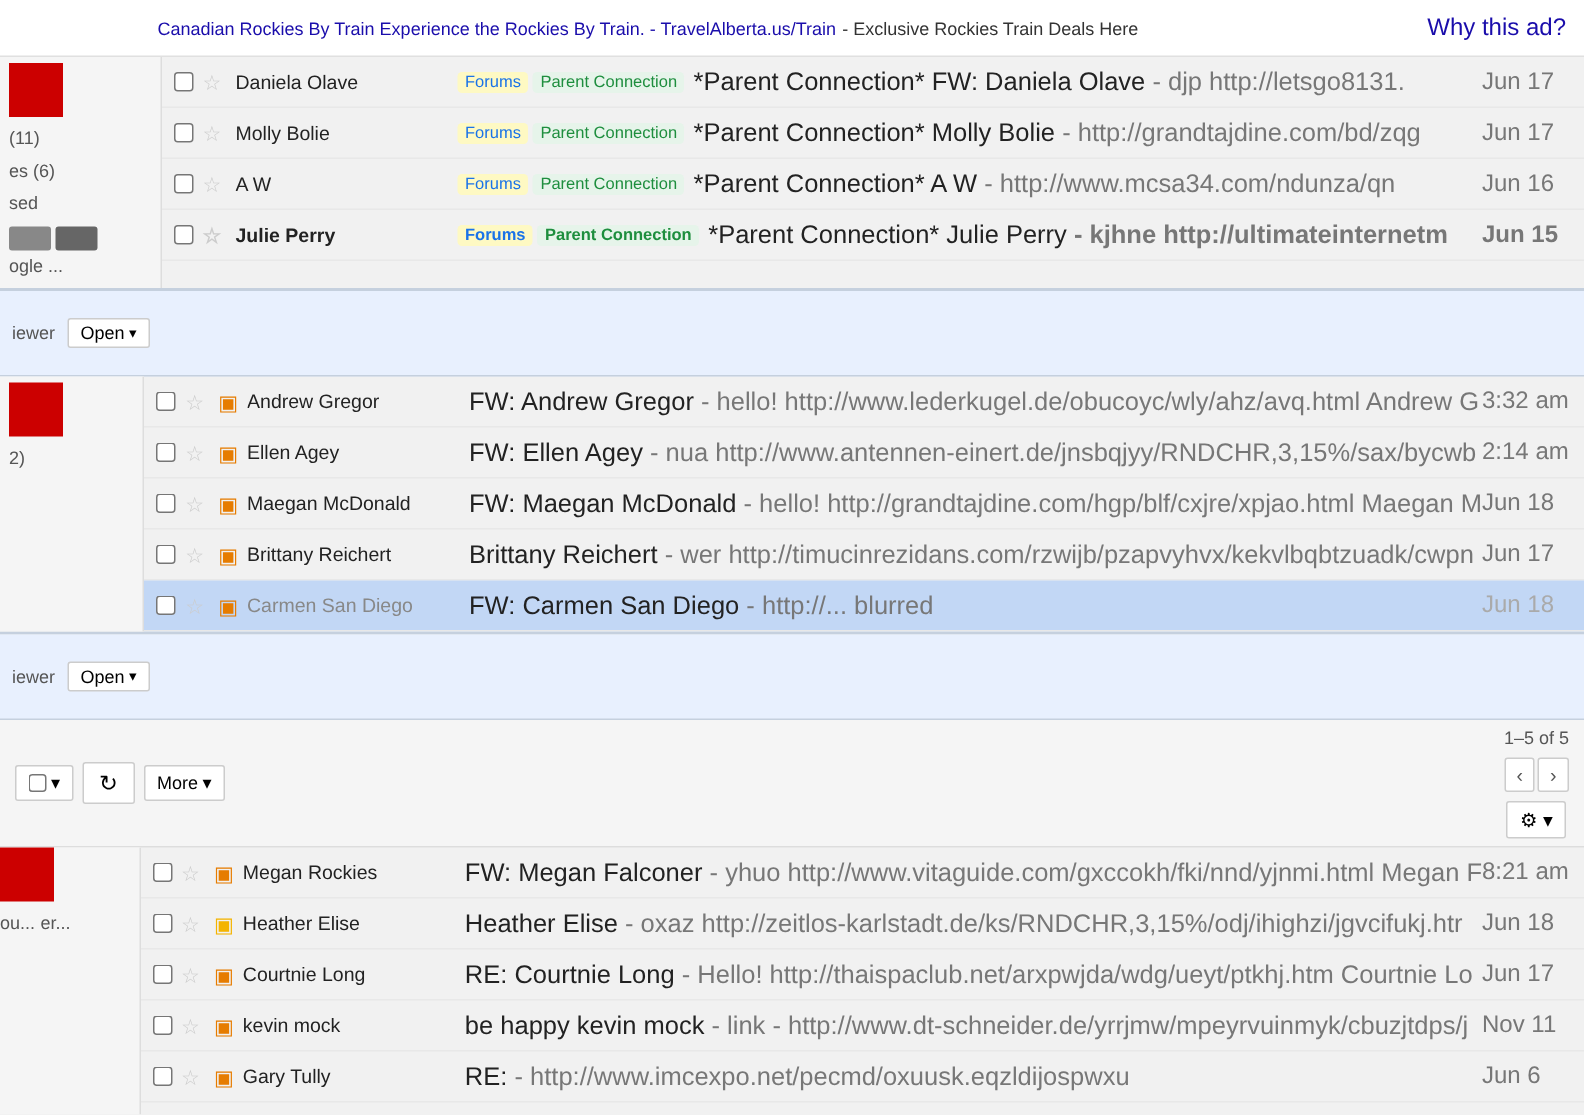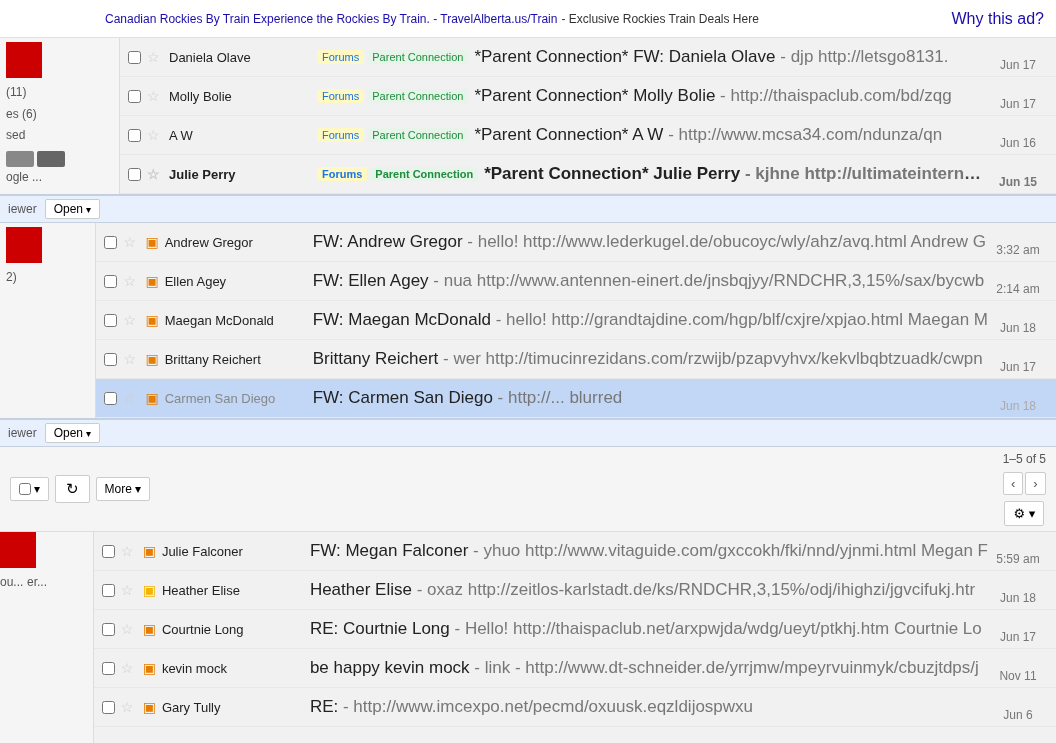--- a/index.html
+++ b/index.html
@@ -30,21 +30,21 @@
       font-size: 11px;
       color: #555;
     }
     .tag.forums { background: #fef9c3; color: #1a73e8; }
     .tag.parent { background: #e6f4ea; color: #1e8e3e; }
 
     .subject-preview { flex: 1; color: #444; overflow: hidden; text-overflow: ellipsis; white-space: nowrap; font-size: 17px; }
     .subject { font-weight: normal; color: #222; }
     .preview-text { color: #777; }
 
-    .date { width: 60px; min-width: 60px; text-align: center; color: #777; font-size: 12px; margin-top: 16px; }
+    .date { width: 60px; min-width: 60px; text-align: left; color: #777; font-size: 16px; }
     .open-btn {
       background: #fff;
       border: 1px solid #ccc;
       border-radius: 2px;
       padding: 2px 8px;
       font-size: 12px;
       cursor: pointer;
       display: flex;
       align-items: center;
       gap: 3px;
@@ -81,34 +81,34 @@
       cursor: pointer;
       font-size: 13px;
     }
 
     
     .layout { display: flex; flex-direction: column; height: 743px; }
 
     .top-ad { display: flex; align-items: center; padding: 6px 12px 6px 105px; background: #fff; border-bottom: 1px solid #e0e0e0; font-size: 12px; min-height: 38px; }
 
     .block1 { display: flex; border-bottom: 2px solid #c5d0de; }
-    .block1-left { width: 120px; background: #f5f5f5; border-right: 1px solid #ddd; display: flex; flex-direction: column; align-items: flex-start; padding: 4px 6px; font-size: 12px; text-align: right; }
+    .block1-left { width: 108px; background: #f5f5f5; border-right: 1px solid #ddd; display: flex; flex-direction: column; align-items: flex-start; padding: 4px 6px; font-size: 12px; text-align: right; }
     .block1-emails { flex: 1; }
 
     .block2 { display: flex; border-bottom: 2px solid #c5d0de; }
     .block2-left { width: 100px; background: #f5f5f5; border-right: 1px solid #ddd; display: flex; flex-direction: column; padding: 4px 6px; font-size: 12px; }
     .block2-emails { flex: 1; }
 
     .block3 { display: flex; flex-direction: column; flex: 1; }
     .block3-toolbar { display: flex; align-items: center; padding: 5px 10px; background: #f5f5f5; border-bottom: 1px solid #ddd; gap: 6px; }
     .block3-left-wrap { display: flex; flex: 1; }
     .block3-left { width: 100px; background: #f5f5f5; border-right: 1px solid #ddd; }
     .block3-emails { flex: 1; }
 
-    .viewer-row { display: flex; align-items: center; padding: 3px 8px; background: #e8f0fe; border-bottom: 1px solid #c5d0de; font-size: 12px; gap: 8px; }
+    .viewer-row { display: flex; align-items: center; padding: 18px 8px; background: #e8f0fe; border-bottom: 1px solid #c5d0de; font-size: 12px; gap: 8px; }
 
     .sidebar-text { color: #555; font-size: 12px; line-height: 1.8; }
     input[type=checkbox] { width: 13px; height: 13px; }
 
     .email-highlight { background: #c2d7f5 !important; }
   </style>
 </head>
 <body>
 
 <div class="layout">
@@ -151,21 +151,21 @@
       <div class="email-row">
         <input type="checkbox" class="email-checkbox" style="">
         <span class="star-icon">☆</span>
         <span class="sender">Molly Bolie</span>
         <div class="tags">
           <span class="tag forums">Forums</span>
           <span class="tag parent">Parent Connection</span>
         </div>
         <span class="subject-preview">
           <span class="subject">*Parent Connection* Molly Bolie</span>
-          <span class="preview-text"> - http://thaispaclub.com/bd/zqg</span>
+          <span class="preview-text"> - http://grandtajdine.com/bd/zqg</span>
         </span>
         <span class="date">Jun 17</span>
       </div>
 
       <div class="email-row">
         <input type="checkbox" class="email-checkbox" style="">
         <span class="star-icon">☆</span>
         <span class="sender">A W</span>
         <div class="tags">
           <span class="tag forums">Forums</span>
@@ -180,21 +180,21 @@
 
       <div class="email-row" style="font-weight:bold;">
         <input type="checkbox" class="email-checkbox" style="">
         <span class="star-icon">☆</span>
         <span class="sender" style="font-weight:bold;">Julie Perry</span>
         <div class="tags">
           <span class="tag forums">Forums</span>
           <span class="tag parent">Parent Connection</span>
         </div>
         <span class="subject-preview">
-          <span class="subject" style="font-weight:bold;">*Parent Connection* Julie Perry</span>
+          <span class="subject" style="font-weight:normal;">*Parent Connection* Julie Perry</span>
           <span class="preview-text"> - kjhne http://ultimateinternetm</span>
         </span>
         <span class="date">Jun 15</span>
       </div>
     </div>
   </div>
 
   <div class="viewer-row" style="background:#e8f0fe;">
     <span style="color:#555;font-size:12px;">iewer</span>
     <button class="open-btn">
@@ -312,26 +312,26 @@
         <div style="width:36px;height:36px;background:#cc0000;margin-bottom:4px;"></div>
         <span class="sidebar-text">ou...</span>
         <span class="sidebar-text">er...</span>
       </div>
       <div class="block3-emails">
 
         <div class="email-row">
           <input type="checkbox" class="email-checkbox" style="">
           <span class="star-icon">☆</span>
           <span style="color:#e67c00;margin-right:6px;font-size:14px;">▣</span>
-          <span class="sender">Julie Falconer</span>
+          <span class="sender">Megan Rockies</span>
           <span class="subject-preview">
             <span class="subject">FW: Megan Falconer</span>
             <span class="preview-text"> - yhuo http://www.vitaguide.com/gxccokh/fki/nnd/yjnmi.html Megan F</span>
           </span>
-          <span class="date">5:59 am</span>
+          <span class="date">8:21 am</span>
         </div>
 
         <div class="email-row">
           <input type="checkbox" class="email-checkbox" style="">
           <span class="star-icon">☆</span>
           <span style="color:#f4b400;margin-right:6px;font-size:14px;">▣</span>
           <span class="sender" style="position:relative;">Heather Elise</span>
           <span class="subject-preview">
             <span class="subject">Heather Elise</span>
             <span class="preview-text"> - oxaz http://zeitlos-karlstadt.de/ks/RNDCHR,3,15%/odj/ihighzi/jgvcifukj.htr</span>

